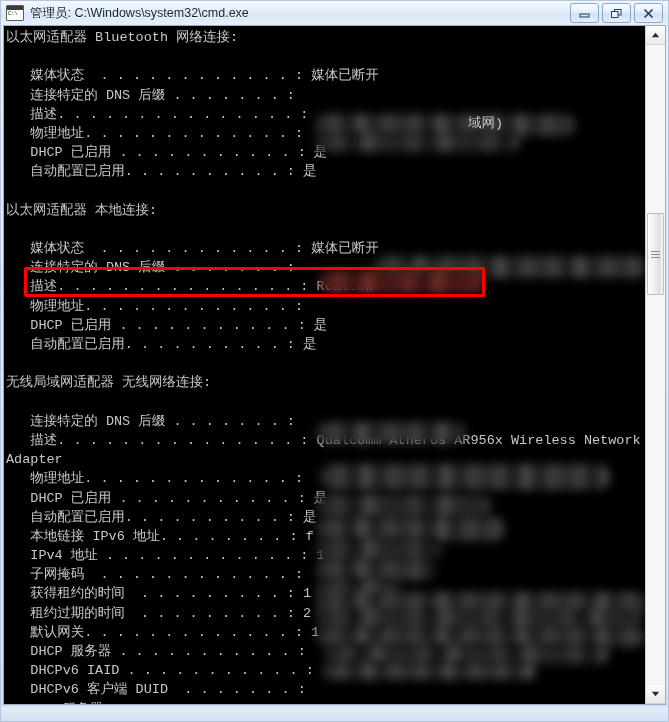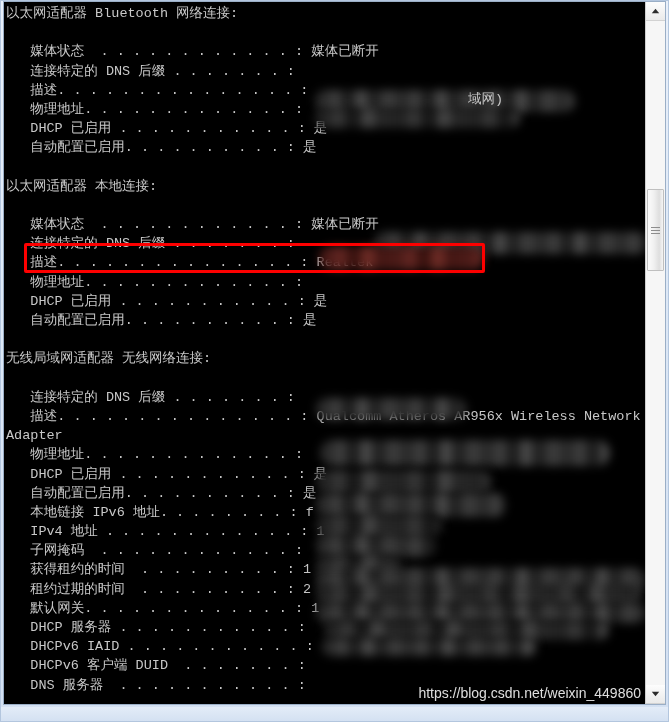--- a/index.html
+++ b/index.html
@@ -141,20 +141,46 @@
   .statusbar{
     flex:0 0 14px;height:14px;
     background:linear-gradient(180deg,#e3ecf8,#d4e1f2);
   }
 </style>
 </head>
 <body>
 
 <div class="window">
 
+  <div class="titlebar">
+    <div class="app-icon">
+      <div class="bar"></div>
+      <div class="txt">C:\</div>
+    </div>
+    <div class="title-text">管理员: C:\Windows\system32\cmd.exe</div>
+
+    <div class="win-buttons">
+      <div class="win-btn" title="minimize">
+        <svg width="13" height="11" viewBox="0 0 13 11">
+          <rect x="2" y="6" width="9" height="3" fill="none" stroke="#24405e" stroke-width="1"></rect>
+        </svg>
+      </div>
+      <div class="win-btn" title="restore">
+        <svg width="13" height="11" viewBox="0 0 13 11">
+          <rect x="4.5" y="1.5" width="6.5" height="5.5" fill="none" stroke="#24405e" stroke-width="1"></rect>
+          <rect x="1.5" y="3.5" width="6.5" height="6" fill="#e9f1fa" stroke="#24405e" stroke-width="1"></rect>
+        </svg>
+      </div>
+      <div class="win-btn" title="close">
+        <svg width="13" height="11" viewBox="0 0 13 11">
+          <path d="M2.5 1.5 L10.5 9.5 M10.5 1.5 L2.5 9.5" stroke="#24405e" stroke-width="1.7" fill="none"></path>
+        </svg>
+      </div>
+    </div>
+  </div>
 
   <div class="console-wrap">
 
     <div class="console" id="console"><div class="line">以太网适配器 Bluetooth 网络连接:</div><div class="line"></div><div class="line">   媒体状态  . . . . . . . . . . . . : 媒体已断开</div><div class="line">   连接特定的 DNS 后缀 . . . . . . . :</div><div class="line">   描述. . . . . . . . . . . . . . . :</div><div class="line">   物理地址. . . . . . . . . . . . . :</div><div class="line">   DHCP 已启用 . . . . . . . . . . . : 是</div><div class="line">   自动配置已启用. . . . . . . . . . : 是</div><div class="line"></div><div class="line">以太网适配器 本地连接:</div><div class="line"></div><div class="line">   媒体状态  . . . . . . . . . . . . : 媒体已断开</div><div class="line">   连接特定的 DNS 后缀 . . . . . . . :</div><div class="line">   描述. . . . . . . . . . . . . . . : Realtek</div><div class="line">   物理地址. . . . . . . . . . . . . :</div><div class="line">   DHCP 已启用 . . . . . . . . . . . : 是</div><div class="line">   自动配置已启用. . . . . . . . . . : 是</div><div class="line"></div><div class="line">无线局域网适配器 无线网络连接:</div><div class="line"></div><div class="line">   连接特定的 DNS 后缀 . . . . . . . :</div><div class="line">   描述. . . . . . . . . . . . . . . : Qualcomm Atheros AR956x Wireless Network</div><div class="line">Adapter</div><div class="line">   物理地址. . . . . . . . . . . . . :</div><div class="line">   DHCP 已启用 . . . . . . . . . . . : 是</div><div class="line">   自动配置已启用. . . . . . . . . . : 是</div><div class="line">   本地链接 IPv6 地址. . . . . . . . : f</div><div class="line">   IPv4 地址 . . . . . . . . . . . . : 1</div><div class="line">   子网掩码  . . . . . . . . . . . . :</div><div class="line">   获得租约的时间  . . . . . . . . . : 1</div><div class="line">   租约过期的时间  . . . . . . . . . : 2</div><div class="line">   默认网关. . . . . . . . . . . . . : 1</div><div class="line">   DHCP 服务器 . . . . . . . . . . . :</div><div class="line">   DHCPv6 IAID . . . . . . . . . . . :</div><div class="line">   DHCPv6 客户端 DUID  . . . . . . . :</div><div class="line">   DNS 服务器  . . . . . . . . . . . :</div>
       
 
       
       <div class="blur gray" style="left:311px;top:88px;width:260px;height:22px;"></div>
       <div class="blur gray2" style="left:311px;top:106px;width:205px;height:20px;"></div>
 
@@ -174,21 +200,20 @@
       <div class="blur gray2" style="left:320px;top:618px;width:285px;height:20px;"></div>
       <div class="blur gray" style="left:318px;top:636px;width:215px;height:18px;"></div>
 
       
       <div style="position:absolute;left:464px;top:88px;font-family:'Liberation Mono',monospace;font-size:13.5px;color:#c8c8c8;z-index:5;">域网)</div>
 
       
       <div class="redbox" style="left:20px;top:241px;width:455px;height:24px;"></div>
 
       
-      <div class="watermark">https://blog.csdn.net/weixin_449860</div>
     </div>
 
     <div class="vscroll">
       <div class="sb-btn">
         <svg width="9" height="6" viewBox="0 0 9 6">
           <path d="M4.5 0.8 L8.2 5.2 L0.8 5.2 Z" fill="#2b2b2b"></path>
         </svg>
       </div>
       <div class="sb-track">
         <div class="sb-thumb" style="top:168px;height:80px;">

